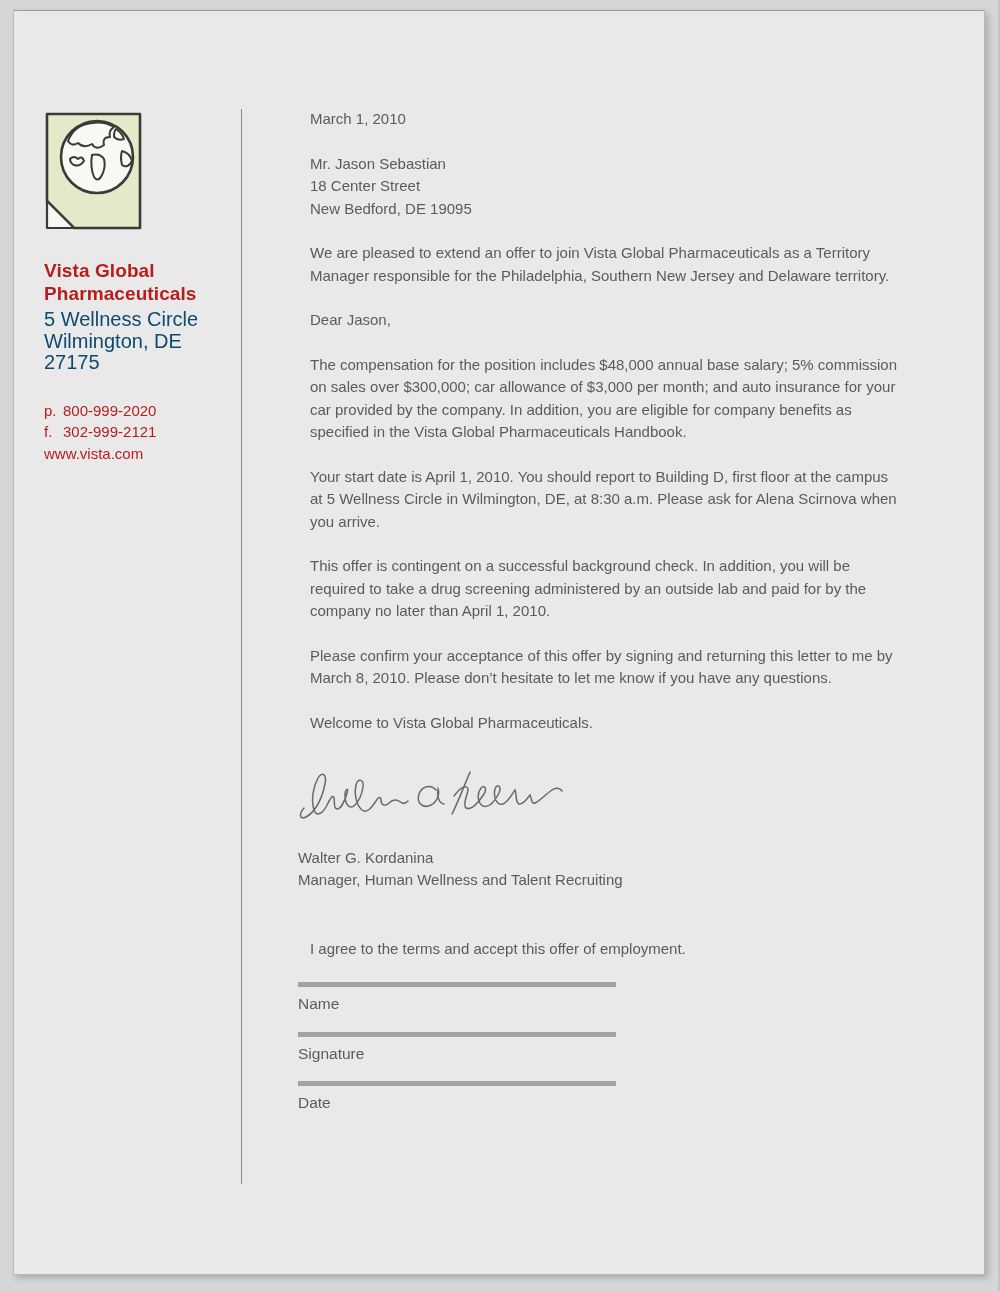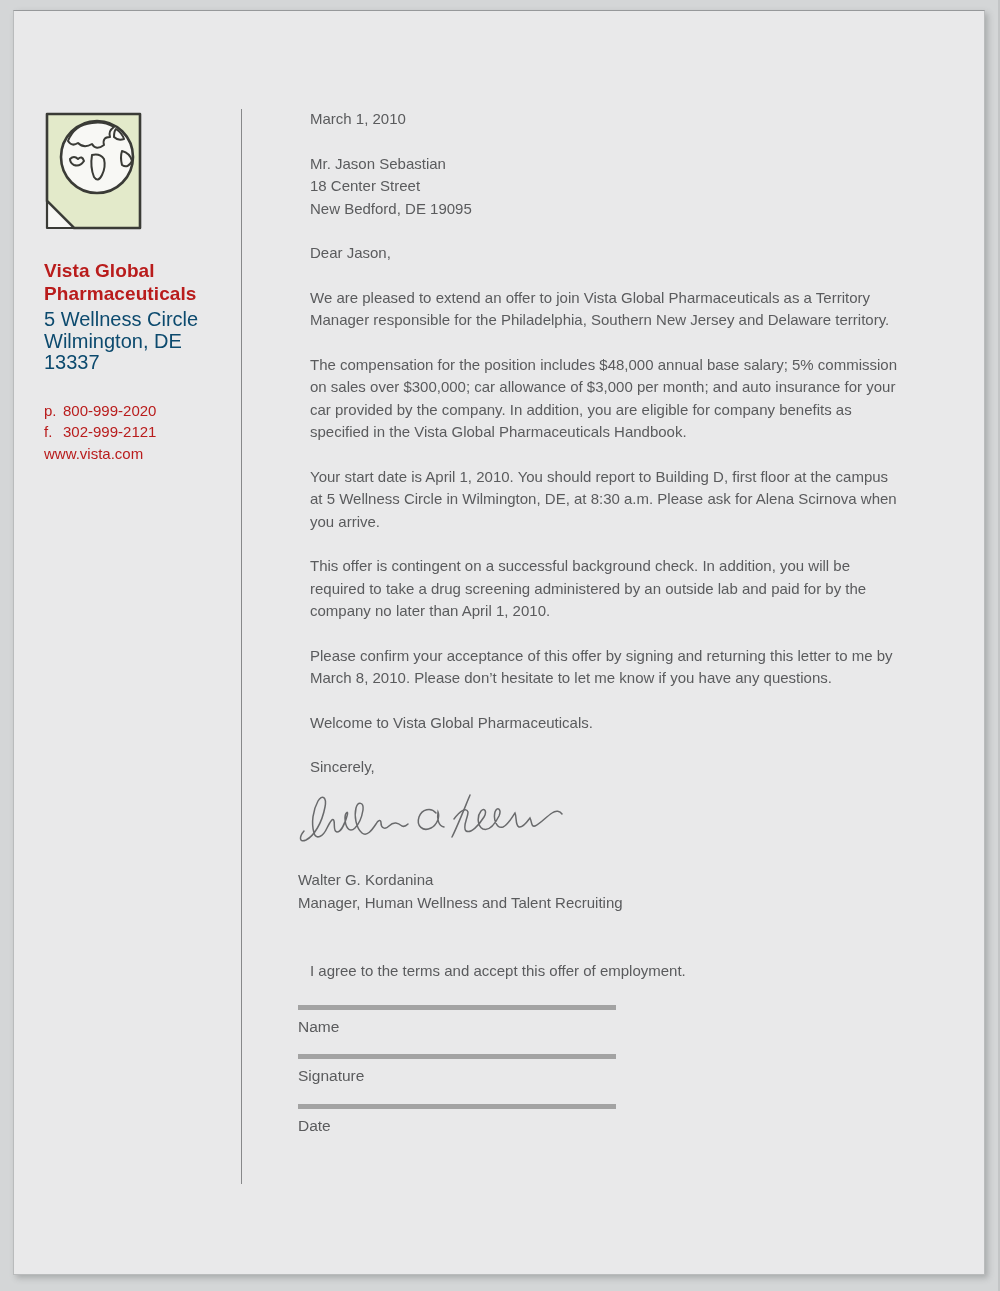--- a/index.html
+++ b/index.html
@@ -127,52 +127,51 @@
         </g>
       </svg>
 
       <h1 class="company-name">
         <span>Vista Global</span><br>
         <span>Pharmaceuticals</span>
       </h1>
 
       <div class="company-address">
         <div>5 Wellness Circle</div>
-        <div>Wilmington, DE 13337</div>
+        <div>Wilmington, DE 27175</div>
       </div>
 
       <div class="contact-block">
         <div><span class="contact-prefix">p.</span><span>800-999-2020</span></div>
         <div><span class="contact-prefix">f.</span><span>302-999-2121</span></div>
         <div>www.vista.com</div>
       </div>
     </aside>
 
     <div class="divider"></div>
 
     <main class="letter">
       <p>March 1, 2010</p>
 
       <p class="recipient">
         <span style="display:block">Mr. Jason Sebastian</span>
         <span style="display:block">18 Center Street</span>
         <span style="display:block">New Bedford, DE 19095</span>
       </p>
 
+      <p>We are pleased to extend an offer to join Vista Global Pharmaceuticals as a Territory Manager responsible for the Philadelphia, Southern New Jersey and Delaware territory.</p>
+
       <p>Dear Jason,</p>
-
-      <p>We are pleased to extend an offer to join Vista Global Pharmaceuticals as a Territory Manager responsible for the Philadelphia, Southern New Jersey and Delaware territory.</p>
       <p>The compensation for the position includes $48,000 annual base salary; 5% commission on sales over $300,000; car allowance of $3,000 per month; and auto insurance for your car provided by the company. In addition, you are eligible for company benefits as specified in the Vista Global Pharmaceuticals Handbook.</p>
       <p>Your start date is April 1, 2010. You should report to Building D, first floor at the campus at 5 Wellness Circle in Wilmington, DE, at 8:30 a.m. Please ask for Alena Scirnova when you arrive.</p>
       <p>This offer is contingent on a successful background check. In addition, you will be required to take a drug screening administered by an outside lab and paid for by the company no later than April 1, 2010.</p>
       <p>Please confirm your acceptance of this offer by signing and returning this letter to me by March 8, 2010. Please don’t hesitate to let me know if you have any questions.</p>
 
       <p>Welcome to Vista Global Pharmaceuticals.</p>
 
-      <p style="margin-bottom:0">Sincerely,</p>
 
       <svg class="signature-wrap" viewBox="0 0 272 62" xmlns="http://www.w3.org/2000/svg" fill="none" stroke="#696a6c" stroke-width="1.5" stroke-linecap="round">
         <path d="M6,44 C1,50 1,56 8,53 C16,49 24,36 27,20 C29,10 24,7 20,14 C15,23 13,36 16,46 C18,53 25,50 29,41 C32,35 35,30 36,34 C37,38 35,44 39,45 C43,45 47,36 49,29 C51,23 47,25 47,31 C47,39 51,47 57,41 C61,37 64,29 65,23 C66,15 60,14 58,21 C56,29 58,41 64,46 C69,50 74,43 78,37 C80,33 83,32 83,36 C83,41 87,43 91,39 C96,34 100,36 104,39 C106,40 108,39 110,37"></path>
         <path d="M138,26 C133,20 124,22 121,30 C118,39 125,45 133,41 C139,38 142,30 140,25 C139,31 140,39 146,40"></path>
         <path d="M172,8 C167,20 160,38 154,50"></path>
         <path d="M156,32 C162,24 168,20 170,25 C170,31 164,40 168,44 C173,47 181,38 186,30 C189,25 187,20 183,24 C179,29 179,39 185,42 C191,44 197,37 201,29 C204,22 199,19 197,25 C195,33 199,42 205,40 C210,38 214,30 217,26 C219,31 217,38 221,40 C225,41 229,35 232,31 C234,35 233,40 237,39 C242,37 248,30 254,26 C258,23 262,24 264,27"></path>
       </svg>
 
       <div class="signer-block">
         <div>Walter G. Kordanina</div>

